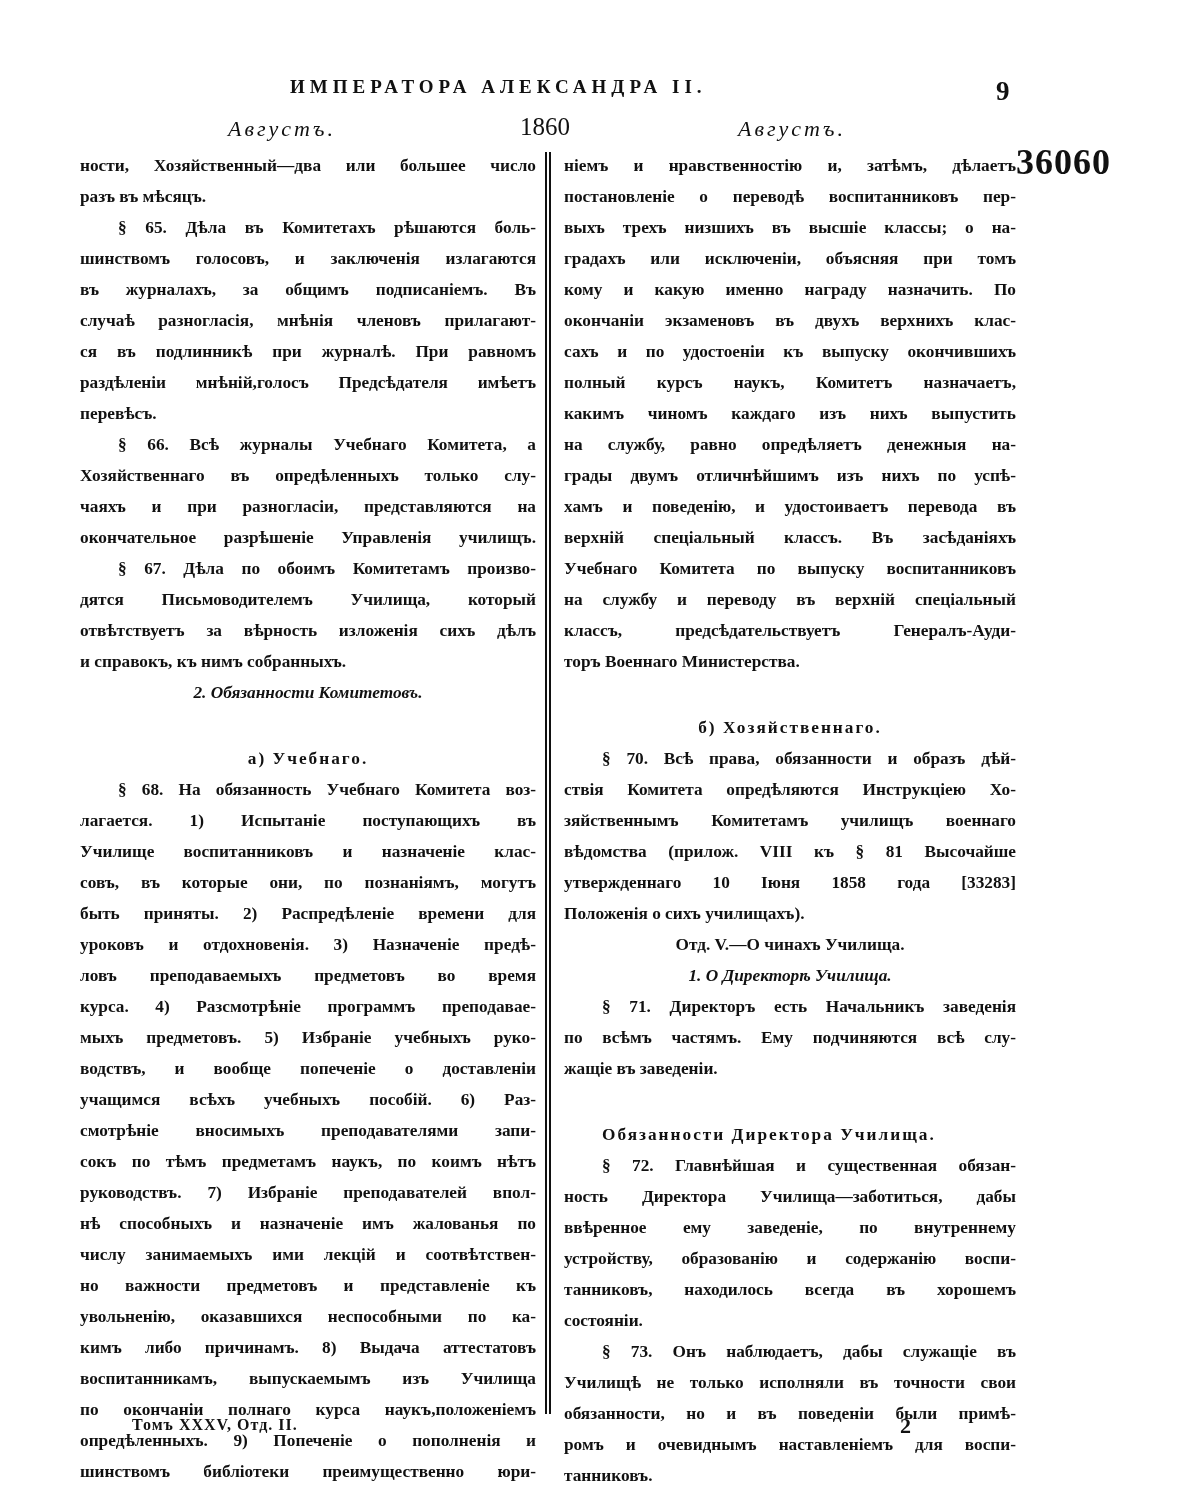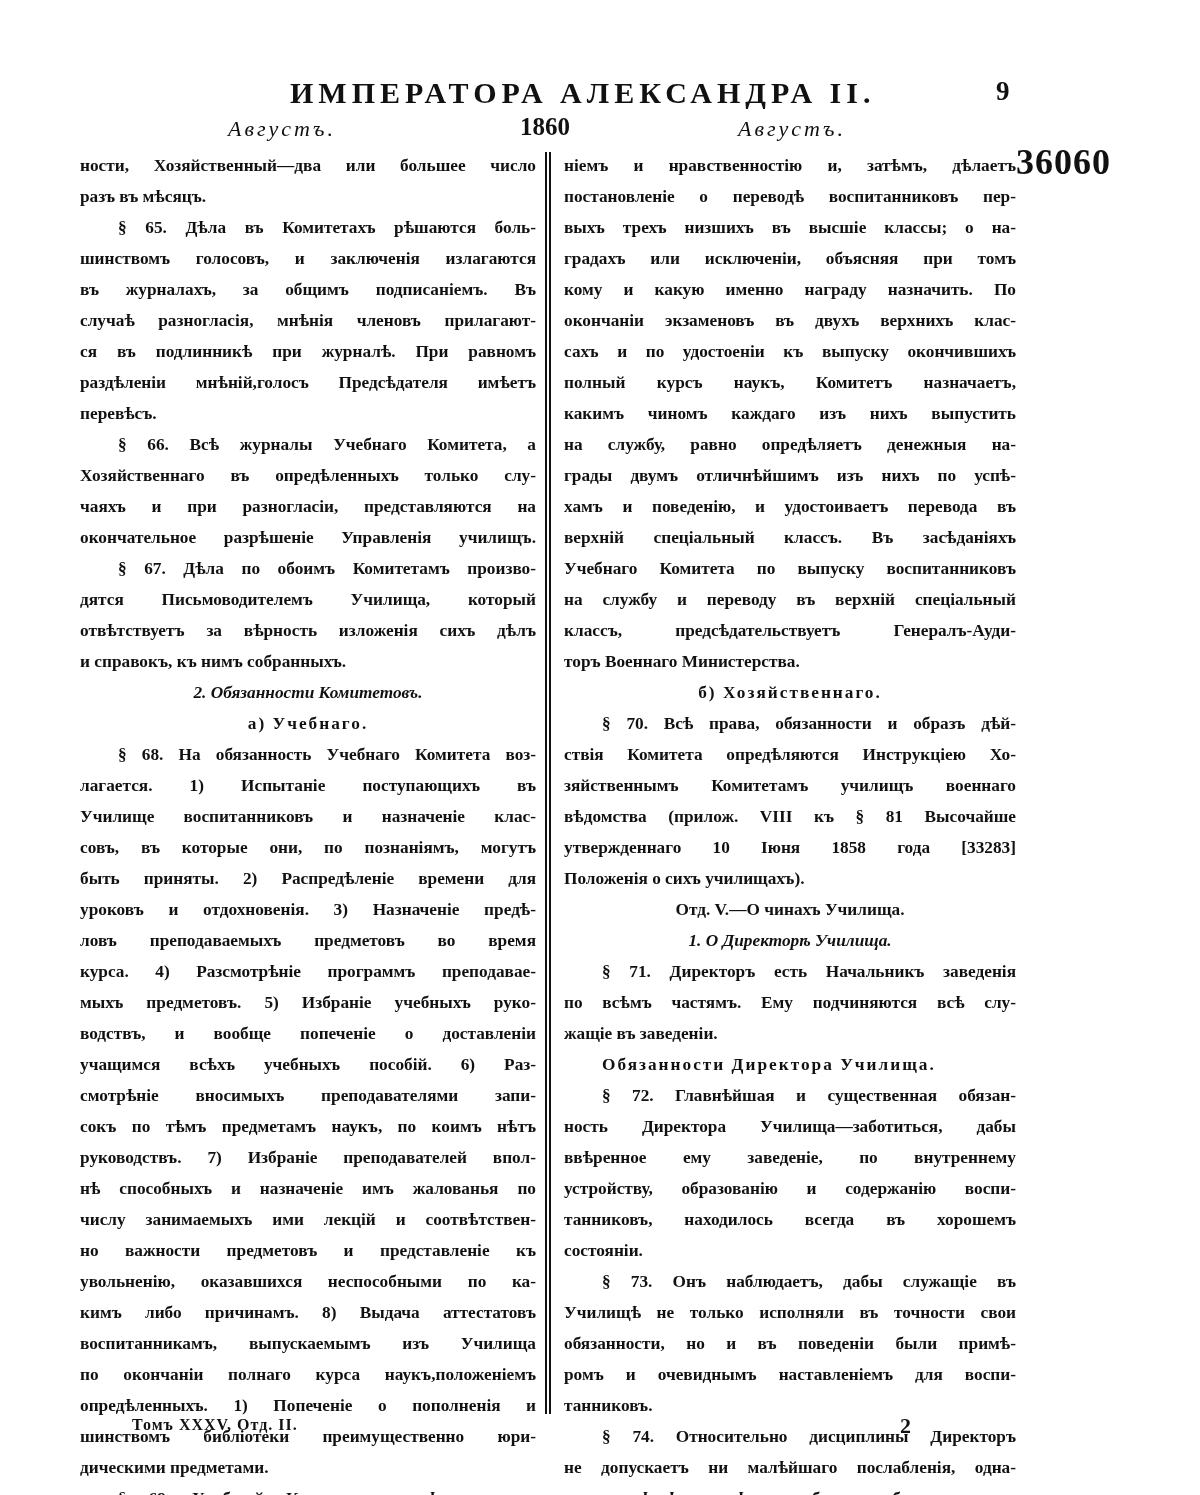--- a/index.html
+++ b/index.html
@@ -1,33 +1,33 @@
 <!DOCTYPE html>
 <html><head>
 <meta charset="utf-8">
 <style>
   html, body { margin: 0; padding: 0; background: #ffffff; }
   body { width: 1200px; height: 1495px; position: relative; overflow: hidden; color: #111; font-family: "DejaVu Serif", "Liberation Serif", serif; }
   .page { position: absolute; left: 0; top: 0; width: 1200px; height: 1495px; }
-  .running-head { position: absolute; top: 76px; left: 290px; font-size: 30px; font-weight: bold; letter-spacing: 5px; font-family: "Liberation Serif", serif; }
+  .running-head { position: absolute; top: 76px; left: 290px; font-size: 19px; font-weight: bold; letter-spacing: 5px; font-family: "Liberation Serif", serif; }
   .page-number { position: absolute; top: 76px; left: 996px; font-size: 27px; font-weight: bold; font-family: "Liberation Serif", serif; }
   .month { position: absolute; top: 116px; font-size: 22px; font-style: italic; letter-spacing: 3px; font-family: "Liberation Serif", serif; }
   .month.left { left: 228px; }
   .month.right { left: 738px; }
-  .year { position: absolute; top: 113px; left: 520px; font-size: 25px; font-family: "Liberation Serif", serif; font-weight: bold; }
+  .year { position: absolute; top: 113px; left: 520px; font-size: 25px; font-family: "Liberation Serif", serif; }
   .law-number { position: absolute; top: 141px; left: 1016px; font-size: 36px; font-weight: 900; font-family: "Liberation Serif", serif; letter-spacing: 1px; }
   .column { position: absolute; top: 150px; font-size: 17.3px; line-height: 31px; font-weight: bold; font-family: "Liberation Serif", serif; }
   .column.left { left: 80px; width: 456px; }
   .column.right { left: 564px; width: 452px; }
   .line { white-space: nowrap; text-align: justify; text-align-last: justify; display: block; height: 31px; overflow: visible; }
   .line.last { text-align-last: left; }
   .line.indent { padding-left: 38px; }
   .line.center { text-align-last: center; font-weight: bold; }
   .line.italic { font-style: italic; }
-  .line.spaced { letter-spacing: 2px; }
+  .line.spaced { letter-spacing: 2px; margin-top: 35px; }
   .divider { position: absolute; left: 545px; top: 152px; width: 6px; height: 1262px; border-left: 2px solid #111; border-right: 2px solid #111; box-sizing: border-box; }
   .footer-volume { position: absolute; top: 1416px; left: 132px; font-size: 16px; font-weight: bold; font-family: "Liberation Serif", serif; letter-spacing: 1px; }
   .signature { position: absolute; top: 1413px; left: 900px; font-size: 22px; font-weight: bold; font-family: "Liberation Serif", serif; }
 </style>
 </head>
 <body>
 
 <div class="page">
   <div class="running-head">ИМПЕРАТОРА АЛЕКСАНДРА II.</div>
   <div class="page-number">9</div>
@@ -70,21 +70,21 @@
       <span class="line">смотрѣніе вносимыхъ преподавателями запи-</span>
       <span class="line">сокъ по тѣмъ предметамъ наукъ, по коимъ нѣтъ</span>
       <span class="line">руководствъ. 7) Избраніе преподавателей впол-</span>
       <span class="line">нѣ способныхъ и назначеніе имъ жалованья по</span>
       <span class="line">числу занимаемыхъ ими лекцій и соотвѣтствен-</span>
       <span class="line">но важности предметовъ и представленіе къ</span>
       <span class="line">увольненію, оказавшихся неспособными по ка-</span>
       <span class="line">кимъ либо причинамъ. 8) Выдача аттестатовъ</span>
       <span class="line">воспитанникамъ, выпускаемымъ изъ Училища</span>
       <span class="line">по окончаніи полнаго курса наукъ,положеніемъ</span>
-      <span class="line">опредѣленныхъ. 1) Попеченіе о пополненія и</span>
+      <span class="line">опредѣленныхъ. 9) Попеченіе о пополненія и</span>
       <span class="line">шинствомъ библіотеки преимущественно юри-</span>
       <span class="line last">дическими предметами.</span>
       <span class="line indent">§ 69. Учебный Комитетъ опредѣляетъ сте-</span>
     </div>
   <div class="divider"></div>
   <div class="column right" id="col-right">
       <span class="line">ніемъ и нравственностію и, затѣмъ, дѣлаетъ</span>
       <span class="line">постановленіе о переводѣ воспитанниковъ пер-</span>
       <span class="line">выхъ трехъ низшихъ въ высшіе классы; о на-</span>
       <span class="line">градахъ или исключеніи, объясняя при томъ</span>

